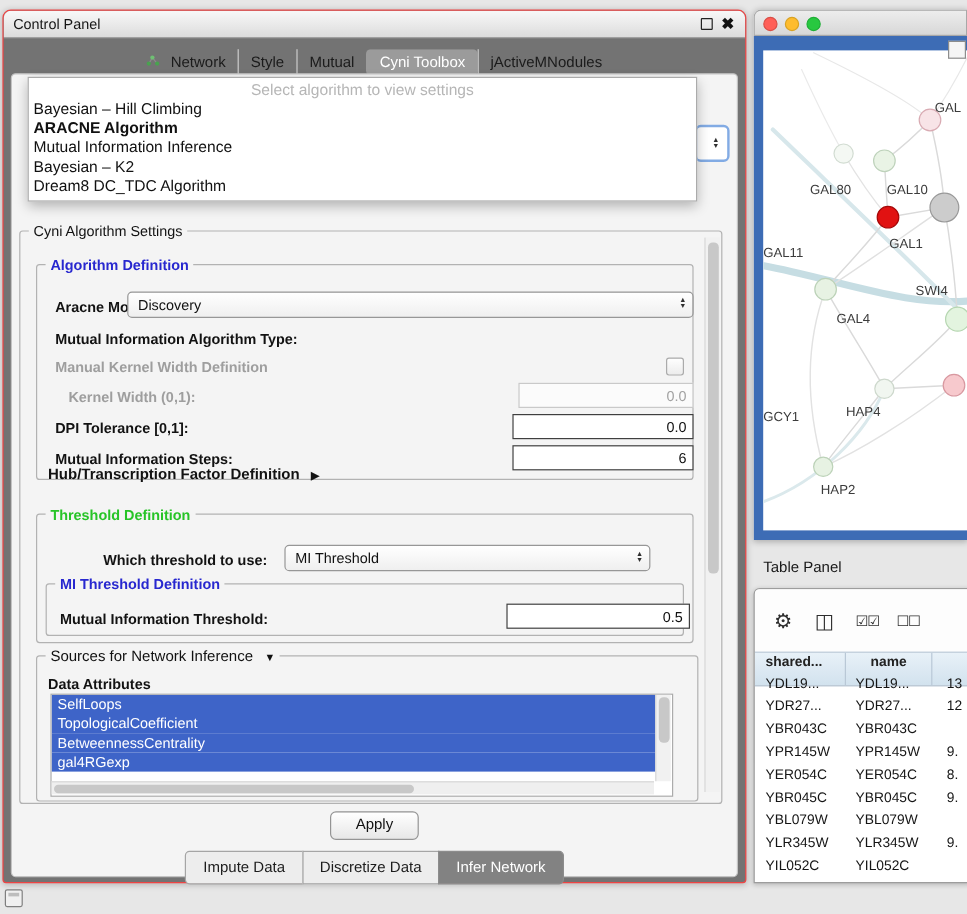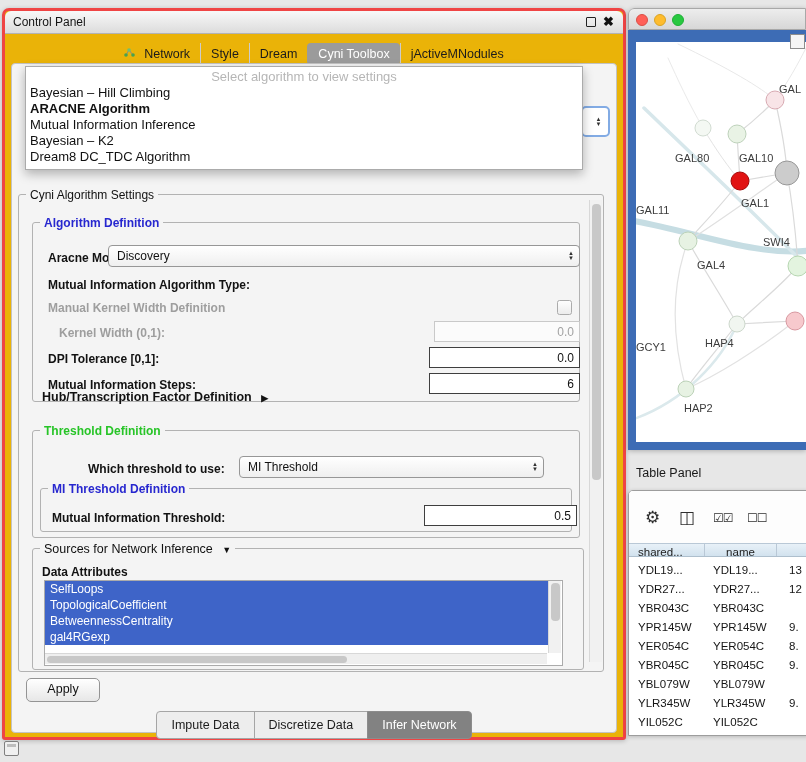--- a/index.html
+++ b/index.html
@@ -4,21 +4,21 @@
 <style>
   html,body { margin:0; padding:0; }
   body {
     position:relative; width:806px; height:762px; overflow:hidden;
     background:#e7e7e7; font-family:"Liberation Sans", sans-serif;
   }
   .abs { position:absolute; }
 
   
   #cp-window { left:2px; top:8px; width:618px; height:726px;
-    background:#eab308; border:3px solid #ef4444;
+    background:#737373; border:1px solid #ef4444;
     border-radius:7px 7px 3px 3px; box-shadow:0 1px 5px rgba(0,0,0,.22); }
   #cp-titlebar { left:0; top:0; right:0; height:22px;
     background:linear-gradient(#f8f8f8,#dcdcdc);
     border-bottom:1px solid #b3b3b3; border-radius:6px 6px 0 0; }
   #cp-title { left:8px; top:4px; font-size:12px; color:#151515; }
   #cp-float { right:27px; top:6px; width:8px; height:8px;
     border:1.5px solid #222; border-radius:1px; }
   #cp-close { right:9px; top:3px; font-size:13px; font-weight:bold; color:#111; }
 
   #cp-tabs { left:0; right:0; top:32px; height:22px; display:flex;
@@ -73,21 +73,21 @@
     border:2px solid #82abe4; border-radius:5px; z-index:30;
     display:flex; align-items:center; justify-content:center; }
 
   
   #attr-list { position:absolute; left:32px; top:516px; width:517px; height:84px;
     background:#fff; border:1px solid #ababab; overflow:hidden; }
   .attr-item { height:16px; line-height:16px; font-size:12px; padding-left:5px;
     width:calc(100% - 13px); box-sizing:border-box;
     background:var(--sel-blue,#3e64c8); color:#fff; white-space:nowrap; }
 
-  #apply-row { position:absolute; left:14px; right:0; top:614px; display:flex; }
+  #apply-row { position:absolute; left:0; right:0; top:614px; display:flex; justify-content:center; }
   #apply-btn { width:72px; height:22px; background:linear-gradient(#ffffff,#e7e7e7);
     border:1px solid #949494; border-radius:5px; font-size:12.5px; font-family:inherit;
     color:#111; text-align:center; line-height:20px; }
 
   #bottom-tabs { position:absolute; left:0; right:0; top:647px; display:flex; justify-content:center; }
   .btab { height:20px; line-height:20px; padding:3px 14px; font-size:12.5px;
     background:#ededed; border:1px solid #a5a5a5; margin-left:-1px; color:#1c1c1c; white-space:nowrap; }
   .btab:first-child { border-radius:4px 0 0 4px; margin-left:0; }
   .btab:last-child { border-radius:0 4px 4px 0; }
   .btab.active { background:var(--tab-dark,#828282); color:#fff; border-color:#8c8c8c; }
@@ -114,24 +114,24 @@
   #table-panel-title { left:636px; top:466px; font-size:12.5px; color:#181818; }
   #table-window { left:628px; top:490px; width:178px; height:244px; background:#fff;
     border:1px solid #9d9d9d; border-radius:5px 0 0 0; overflow:hidden;
     box-shadow:0 1px 4px rgba(0,0,0,.2); }
   #table-toolbar { position:absolute; left:0; top:0; right:0; height:52px; background:#fdfdfd; }
   .tb-icon { position:absolute; top:16px; font-size:17px; color:#2e2e2e; }
   #tb-gear { left:16px; }
   #tb-panes { left:50px; }
   #tb-checks { left:84px; top:20px; font-size:12px; letter-spacing:-1px; }
   #tb-unchecks { left:118px; top:20px; font-size:12px; letter-spacing:-1px; }
-  #table-header { position:absolute; left:0; top:52px; right:0; height:14px;
+  #table-header { position:absolute; left:0; top:52px; right:0; height:29px;
     background:linear-gradient(var(--table-header-top,#e8f1f8),var(--table-header-bottom,#d2e2ee));
     border-top:1px solid #b9c8d6; border-bottom:1px solid #aebfcd;
-    display:flex; box-sizing:border-box; }
+    display:flex; box-sizing:border-box;font-weight:bold; }
   .th { font-size:11.5px; color:#222; line-height:16px; border-right:1px solid #b9c8d6;
     box-sizing:border-box; overflow:hidden; white-space:nowrap; }
   .th1 { width:76px; padding-left:9px; }
   .th2 { width:72px; text-align:center; }
   .th3 { flex:1; }
   #table-rows { position:absolute; left:0; top:70px; right:0; bottom:0; overflow:hidden; }
   .trow { display:flex; height:19px; line-height:19px; font-size:11.5px; color:#151515; }
   .td1 { width:76px; padding-left:9px; box-sizing:border-box; overflow:hidden; white-space:nowrap; }
   .td2 { width:72px; padding-left:8px; box-sizing:border-box; overflow:hidden; white-space:nowrap; }
   .td3 { flex:1; padding-left:12px; overflow:hidden; white-space:nowrap; }
@@ -157,21 +157,21 @@
             <circle cx="2" cy="8" r="1.8" fill="#49a24f"></circle>
             <circle cx="5" cy="3" r="1.8" fill="#6fbf73"></circle>
             <circle cx="9" cy="8" r="1.8" fill="#49a24f"></circle>
           </svg></span>
       <span>Network</span>
     </div>
     <div class="cp-tab">
         <span>Style</span>
       </div>
     <div class="cp-tab">
-        <span>Dream</span>
+        <span>Mutual</span>
       </div>
     <div class="cp-tab active">
         <span>Cyni Toolbox</span>
       </div>
     <div class="cp-tab">
         <span>jActiveMNodules</span>
       </div>
   </div>
 
   <div id="combo-remnant" class="abs">

